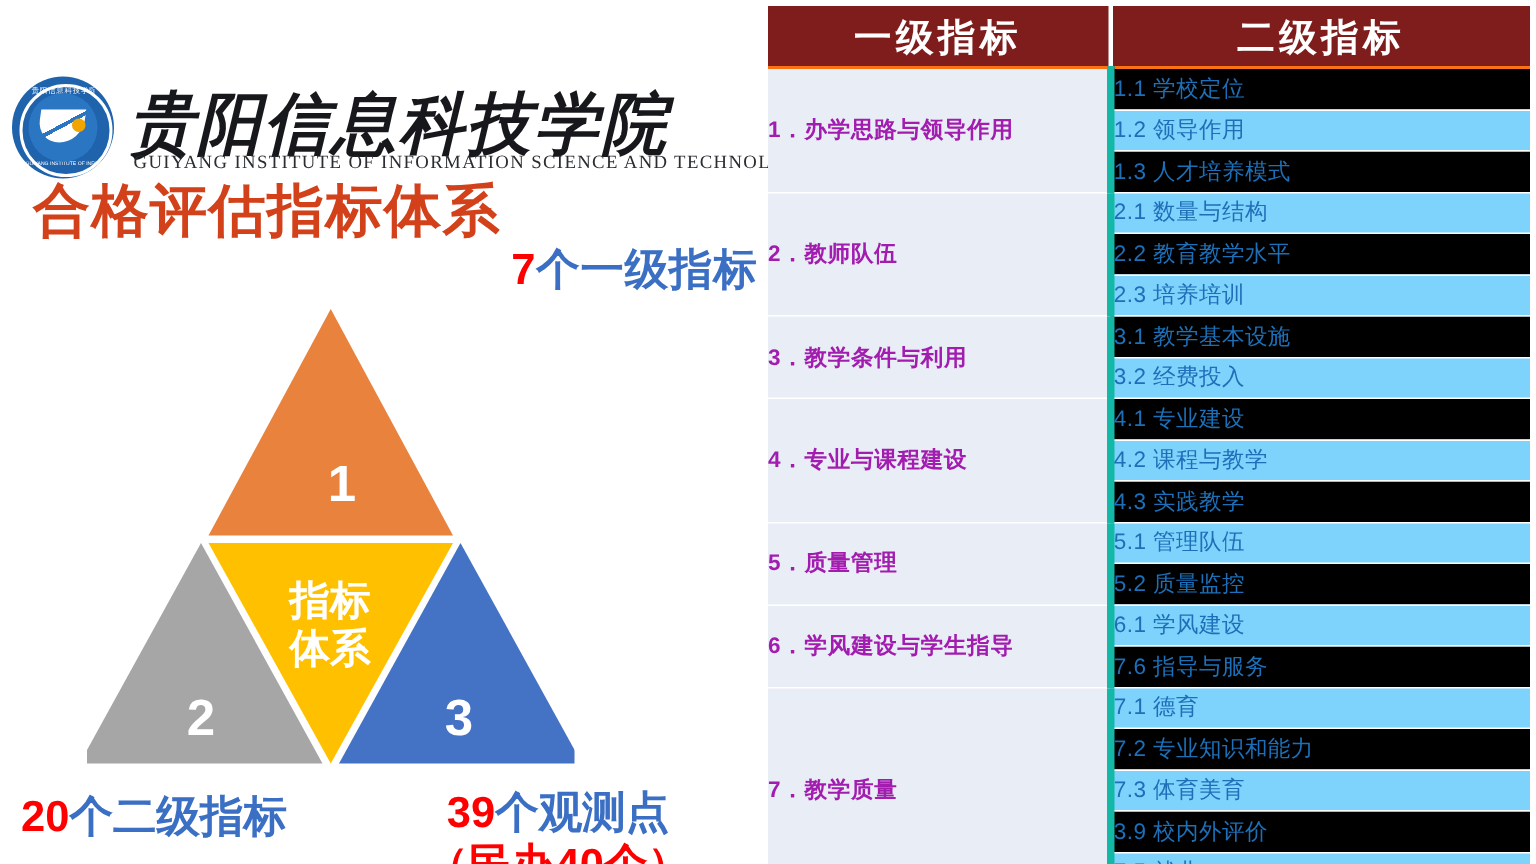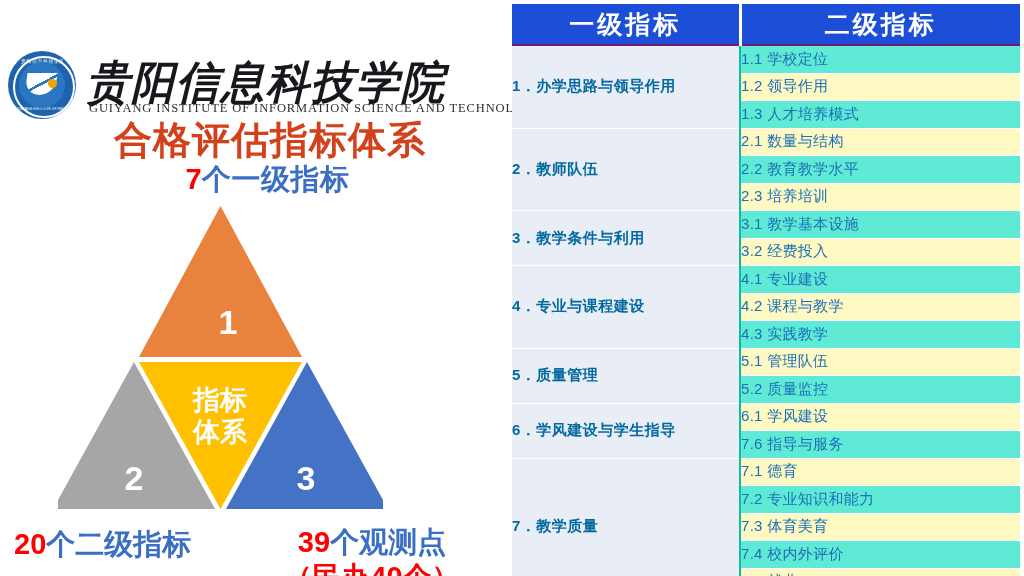--- a/index.html
+++ b/index.html
@@ -70,27 +70,27 @@
     transform-origin:left top;
   }
   #brand-en{
     position:absolute;left:85px;top:52px;
     font-family:"Liberation Serif","DejaVu Serif",serif;
     font-size:12.5px;color:#2a2d31;letter-spacing:.9px;white-space:nowrap;
   }
 
   
   #main-title{
-    position:absolute;left:0;right:0;top:68px;text-align:center;
+    position:absolute;left:0;right:0;top:68px;
     font-size:38px;font-weight:bold;color:#d24119;
     letter-spacing:1px;white-space:nowrap;
-    padding-left:35px;box-sizing:border-box;
+    padding-left:22px;box-sizing:border-box;
   }
   #subtitle{
-    position:absolute;left:0;right:0;top:113px;text-align:center;
+    position:absolute;left:0;right:0;top:113px;text-align:right;
     font-size:29px;font-weight:bold;letter-spacing:.5px;white-space:nowrap;
     padding-left:30px;box-sizing:border-box;
   }
   .num-red{color:#ff0000;}
   .txt-blue{color:#3a6fc4;}
 
   
   #triangle-diagram{
     position:absolute;left:58px;top:155px;width:325px;height:310px;
   }
@@ -118,46 +118,46 @@
   
   #indicator-table{
     position:absolute;left:512px;top:4px;width:508px;height:570px;
     border-collapse:collapse;
     table-layout:fixed;
   }
   #indicator-table col.c1{width:228px;}
   #indicator-table col.c2{width:280px;}
 
   #indicator-table th{
-    background:#1d4ed8;color:#ffffff;
+    background:#7f1d1d;color:#ffffff;
     font-size:25px;font-weight:bold;letter-spacing:3px;
     height:40px;padding:0;text-align:center;
     border-right:3px solid #ffffff;
-    border-bottom:2px solid #701a75;
+    border-bottom:2px solid #f97316;
   }
   #indicator-table th:last-child{border-right:none;}
 
   #indicator-table td{
     padding:0;vertical-align:middle;
     border-bottom:1.5px solid #ffffff;
   }
   td.lvl1{
     background:#e8edf6;
-    color:#0369a1;font-size:15px;font-weight:bold;
+    color:#a21caf;font-size:15px;font-weight:bold;
     padding-left:14px;letter-spacing:.5px;
-    border-right:2px solid #14b8a6;
+    border-right:5px solid #14b8a6;
     border-bottom:1.5px solid #ffffff;
   }
   td.lvl2{
     color:#1d6fb8;font-size:15px;
     padding-left:13px;letter-spacing:.3px;
     height:26.5px;
   }
-  td.lvl2.tintA{background:#5eead4;}
-  td.lvl2.tintB{background:#fef9c3;}
+  td.lvl2.tintA{background:#000000;}
+  td.lvl2.tintB{background:#7dd3fc;}
 </style>
 </head>
 <body>
 
 <div id="left-panel">
 
   <div id="brand-row">
     <div id="logo-mark">
       <div class="logo-outer"></div>
       <div class="logo-ring"></div>
@@ -271,19 +271,19 @@
         <td class="lvl1" rowspan="5">7．教学质量</td>
         <td class="lvl2 tintB">7.1 德育</td>
       </tr>
       <tr>
         <td class="lvl2 tintA">7.2 专业知识和能力</td>
       </tr>
       <tr>
         <td class="lvl2 tintB">7.3 体育美育</td>
       </tr>
       <tr>
-        <td class="lvl2 tintA">7.4 校内外评价</td>
+        <td class="lvl2 tintA">3.9 校内外评价</td>
       </tr>
       <tr>
         <td class="lvl2 tintB">7.5 就业</td>
       </tr>
     </tbody>
 </table>
 
 </body></html>

